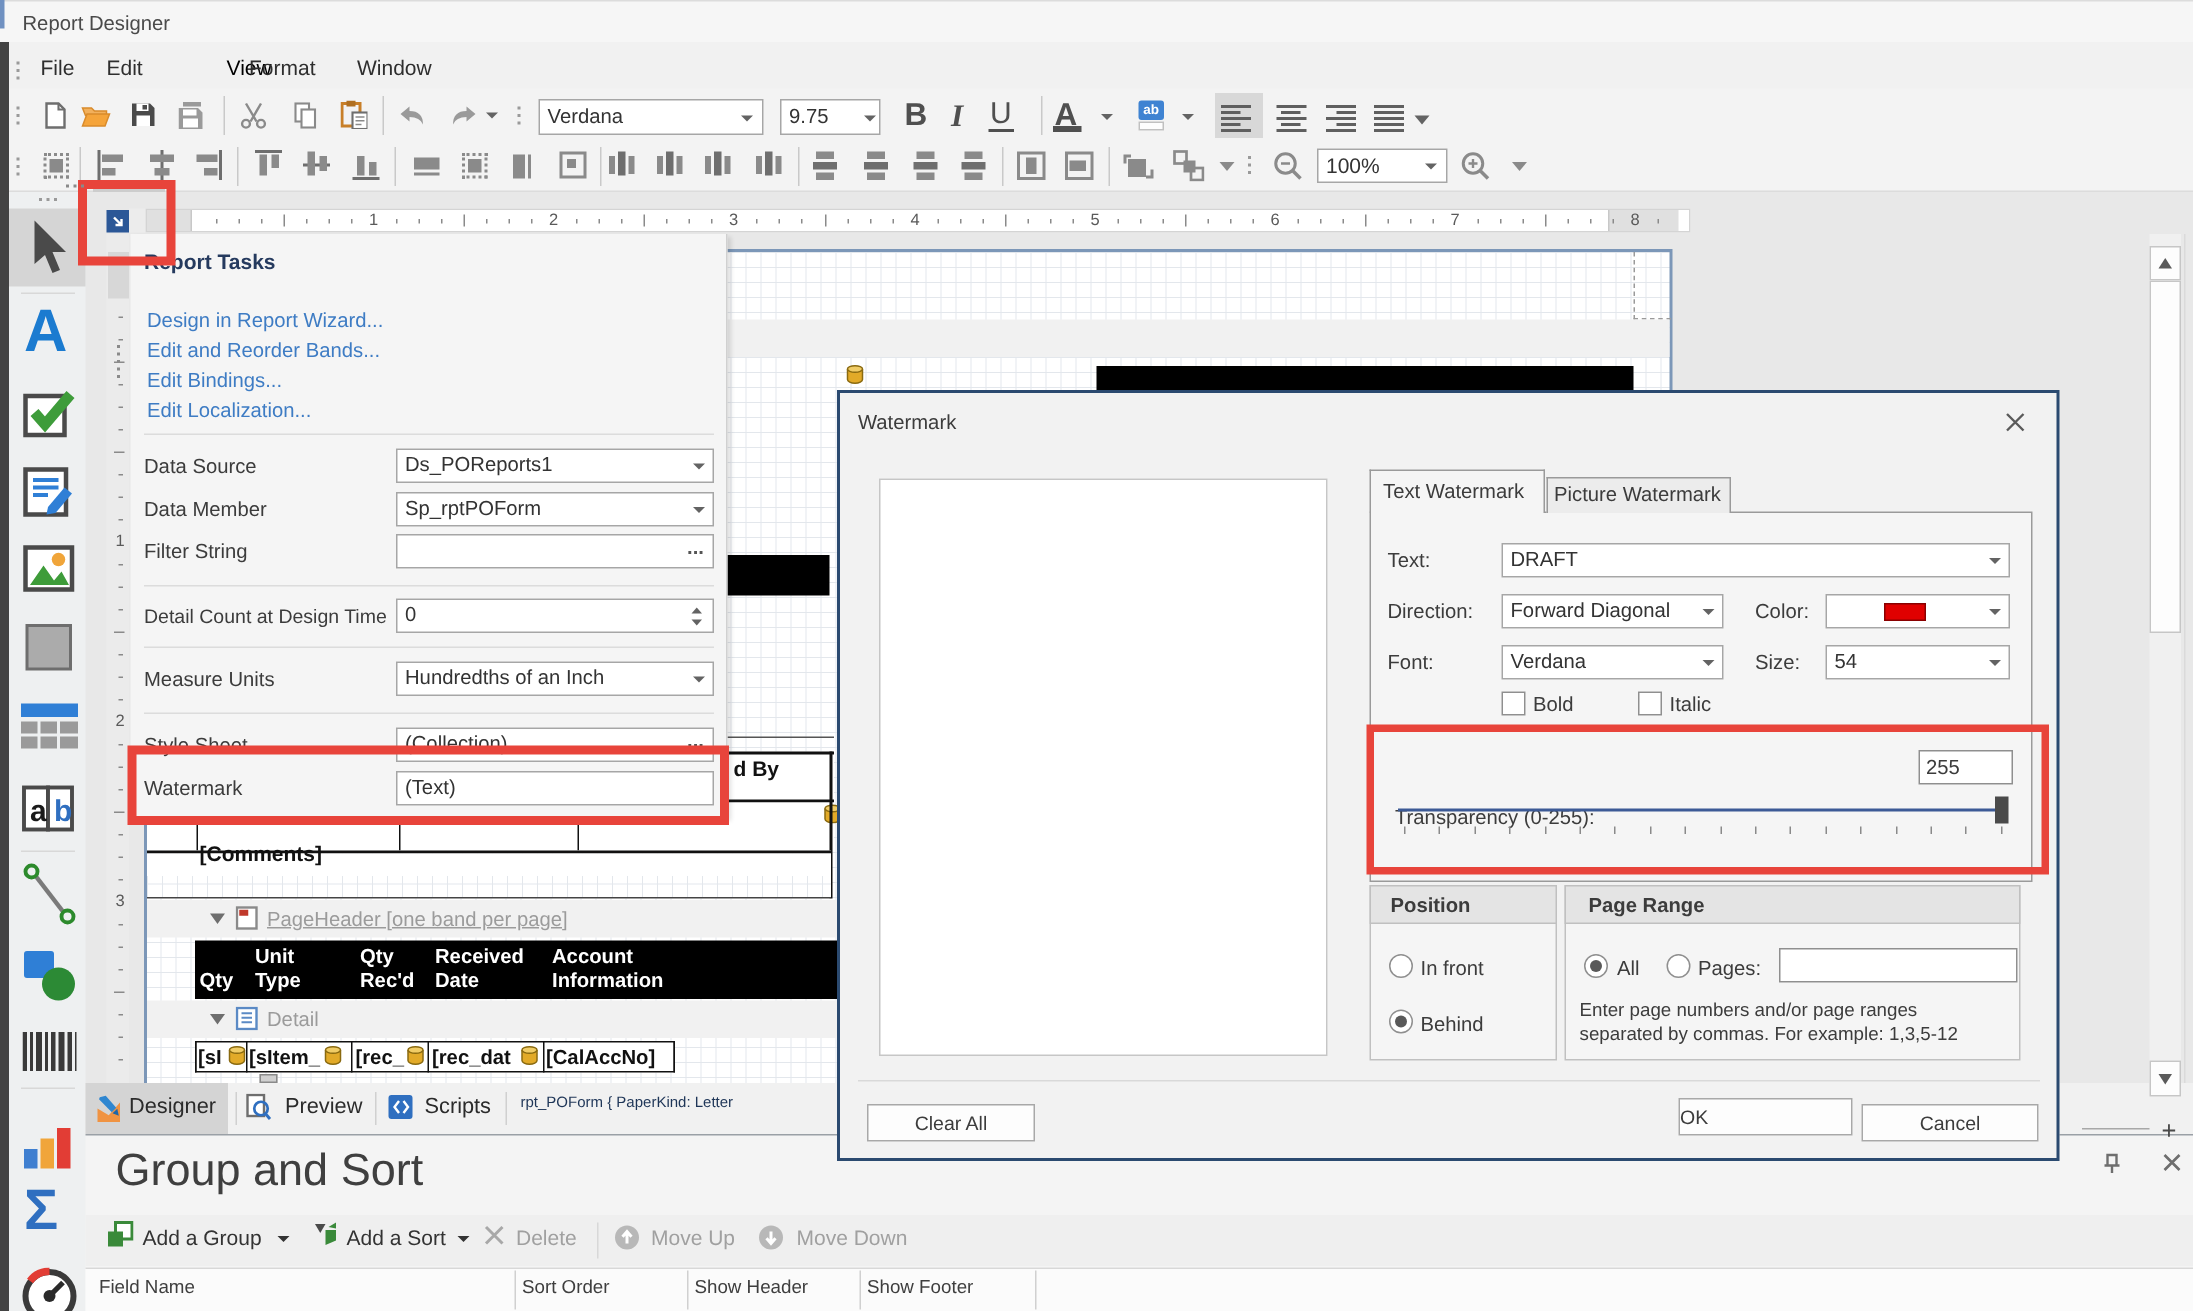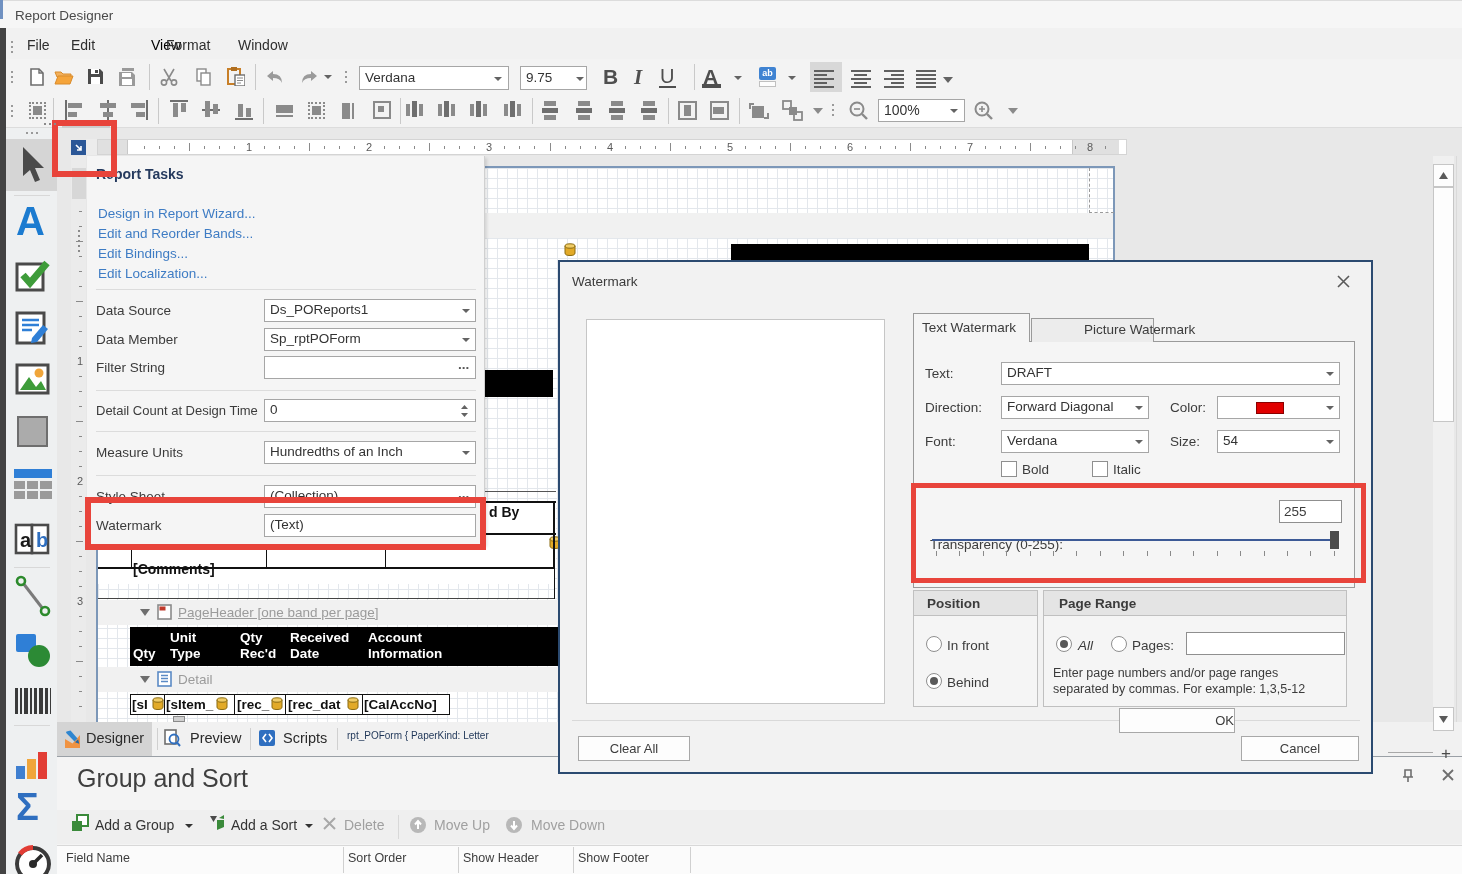--- a/index.html
+++ b/index.html
@@ -532,21 +532,21 @@
 <div class="lbl" style="left:190px;top:730px;font-size:14.5px;color:#2b2b2b;">Preview</div>
 <div class="vsep" style="left:250px;top:728px;height:22px;background:#d0d0d0;"></div>
 <svg class="ab" style="left:258px;top:729px;" width="18" height="18" viewBox="0 0 18 18">
     <rect x="1" y="1" width="16" height="16" rx="2" fill="#2f6fc0"></rect>
     <path d="M8 5 L5 9 L8 13 M11 5 L14 9 L11 13" stroke="#fff" stroke-width="1.6" fill="none"></path>
   </svg>
 <div class="lbl" style="left:283px;top:730px;font-size:14.5px;color:#2b2b2b;">Scripts</div>
 <div class="vsep" style="left:337px;top:728px;height:22px;background:#d0d0d0;"></div>
 <div class="lbl" style="left:347px;top:730px;font-size:10px;color:#1e3557;text-align:right;">rpt_POForm { PaperKind: Letter</div>
 <div class="ab" style="left:57px;top:756px;width:1405px;height:118px;background:#f4f4f4;border-top:1px solid #9aa0a6;"></div>
-<div class="lbl" style="left:77px;top:764px;font-size:25px;color:#3f3f3f;">Group and Sort</div>
+<div class="lbl" style="left:77px;top:764px;font-size:30px;color:#3f3f3f;">Group and Sort</div>
 <svg class="ab" style="left:1399px;top:768px;" width="16" height="16" viewBox="0 0 16 16">
     <path d="M6 2 L12 2 L12 9 L6 9 Z M4 9 L14 9 M9 9 L9 14" stroke="#6e6e6e" stroke-width="1.6" fill="none"></path>
   </svg>
 <svg class="ab" style="left:1441px;top:768px;" width="14" height="14" viewBox="0 0 14 14">
     <path d="M2 2 L12 12 M12 2 L2 12" stroke="#6e6e6e" stroke-width="1.8"></path>
   </svg>
 <div class="ab" style="left:57px;top:810px;width:1405px;height:34px;background:#efefef;"></div>
 <svg class="ab" style="left:71px;top:814px;" width="18" height="18" viewBox="0 0 18 18">
     <rect x="6" y="1" width="11" height="11" fill="#fff" stroke="#3a8a3a" stroke-width="2"></rect>
     <rect x="1" y="7" width="10" height="10" fill="#3a8a3a"></rect>
@@ -600,21 +600,21 @@
 <div class="ab" style="left:558px;top:260px;width:815px;height:514px;background:#f2f2f2;border:2px solid #2b4a70;z-index:40;"></div>
 <div class="lbl" style="left:572px;top:274px;z-index:41;">Watermark</div>
 <svg class="ab" style="left:1336px;top:274px;z-index:41;" width="15" height="15" viewBox="0 0 15 15">
     <path d="M2 2 L13 13 M13 2 L2 13" stroke="#5a5a5a" stroke-width="1.6"></path>
   </svg>
 <div class="ab" style="left:586px;top:319px;width:299px;height:385px;background:#fff;border:1px solid #c6c6c6;z-index:41;"></div>
 <div class="ab" style="left:913px;top:341px;width:442px;height:247px;background:#f5f5f5;border:1px solid #9a9a9a;z-index:41;"></div>
 <div class="ab" style="left:913px;top:313px;width:117px;height:29px;background:#f5f5f5;border:1px solid #9a9a9a;border-bottom:none;z-index:41;"></div>
 <div class="ab" style="left:1031px;top:318px;width:123px;height:24px;background:#ececec;border:1px solid #9a9a9a;border-bottom:none;z-index:41;"></div>
 <div class="lbl" style="left:922px;top:320px;z-index:41;">Text Watermark</div>
-<div class="lbl" style="left:1084px;top:322px;z-index:41;">Picture Watermark</div>
+<div class="lbl" style="left:1036px;top:322px;z-index:41;">Picture Watermark</div>
 <div class="lbl" style="left:925px;top:366px;z-index:41;">Text:</div>
 <div class="combo" style="left:1001px;top:362px;width:339px;height:23px;z-index:41;">DRAFT</div>
 <div class="arr" style="left:1326px;top:372px;z-index:41;"></div>
 <div class="lbl" style="left:925px;top:400px;z-index:41;">Direction:</div>
 <div class="combo" style="left:1001px;top:396px;width:148px;height:23px;z-index:41;">Forward Diagonal</div>
 <div class="arr" style="left:1135px;top:406px;z-index:41;"></div>
 <div class="lbl" style="left:1170px;top:400px;z-index:41;">Color:</div>
 <div class="combo" style="left:1217px;top:396px;width:123px;height:23px;z-index:41;"></div>
 <div class="arr" style="left:1326px;top:406px;z-index:41;"></div>
 <div class="ab" style="left:1256px;top:402px;width:28px;height:12px;background:#e00000;border:1px solid #8a0000;z-index:41;"></div>
@@ -657,28 +657,28 @@
 <div class="ab" style="left:926px;top:636px;width:16px;height:16px;background:#fff;border:1px solid #8f8f8f;border-radius:50%;z-index:41;"></div>
 <div class="lbl" style="left:947px;top:638px;z-index:41;">In front</div>
 <div class="ab" style="left:926px;top:673px;width:16px;height:16px;background:#fff;border:1px solid #8f8f8f;border-radius:50%;z-index:41;"></div>
 <div class="ab" style="left:930px;top:677px;width:8px;height:8px;background:#595959;border-radius:50%;z-index:41;"></div>
 <div class="lbl" style="left:947px;top:675px;z-index:41;">Behind</div>
 <div class="ab" style="left:1043px;top:590px;width:304px;height:117px;background:#f5f5f5;border:1px solid #c0c0c0;z-index:41;"></div>
 <div class="ab" style="left:1043px;top:590px;width:304px;height:26px;background:#e4e4e4;border:1px solid #c0c0c0;z-index:41;"></div>
 <div class="lbl" style="left:1059px;top:596px;z-index:41;"><b>Page Range</b></div>
 <div class="ab" style="left:1056px;top:636px;width:16px;height:16px;background:#fff;border:1px solid #8f8f8f;border-radius:50%;z-index:41;"></div>
 <div class="ab" style="left:1060px;top:640px;width:8px;height:8px;background:#595959;border-radius:50%;z-index:41;"></div>
-<div class="lbl" style="left:1078px;top:638px;z-index:41;font-style:italic;">All</div>
+<div class="lbl" style="left:1078px;top:638px;z-index:41;">All</div>
 <div class="ab" style="left:1111px;top:636px;width:16px;height:16px;background:#fff;border:1px solid #8f8f8f;border-radius:50%;z-index:41;"></div>
 <div class="lbl" style="left:1132px;top:638px;z-index:41;">Pages:</div>
 <div class="ab" style="left:1186px;top:632px;width:159px;height:23px;background:#fff;border:1px solid #8f8f8f;z-index:41;"></div>
 <div class="lbl" style="left:1053px;top:666px;z-index:41;z-index:41;font-size:12.5px;">Enter page numbers and/or page ranges</div>
 <div class="lbl" style="left:1053px;top:682px;z-index:41;z-index:41;font-size:12.5px;">separated by commas. For example: 1,3,5-12</div>
 <div class="ab" style="left:572px;top:720px;width:788px;height:1px;background:#d9d9d9;z-index:41;"></div>
 <div class="btn" style="left:578px;top:736px;width:112px;height:25px;z-index:41;text-align:center;padding-top:4px;">Clear All</div>
-<div class="btn" style="left:1119px;top:708px;width:116px;height:25px;z-index:41;text-align:right;padding-top:4px;">OK</div>
+<div class="btn" style="left:1119px;top:732px;width:116px;height:25px;z-index:41;text-align:left;padding-top:4px;">OK</div>
 <div class="btn" style="left:1241px;top:736px;width:118px;height:25px;z-index:41;text-align:center;padding-top:4px;">Cancel</div>
 <div class="ab" style="left:62px;top:120px;width:48px;height:8px;background:#cdcdcd;"></div>
 <div class="ab" style="left:44px;top:123px;width:2px;height:2px;background:#8a8a8a;z-index:61;"></div>
 <div class="ab" style="left:49px;top:123px;width:2px;height:2px;background:#8a8a8a;z-index:61;"></div>
 <div class="ab" style="left:54px;top:123px;width:2px;height:2px;background:#8a8a8a;z-index:61;"></div>
 <div class="redrect" style="left:52px;top:120px;width:65px;height:57px;border-width:6px;"></div>
 <div class="redrect" style="left:85px;top:497px;width:401px;height:53px;border-width:6px;"></div>
 <div class="redrect" style="left:911px;top:483px;width:455px;height:100px;"></div>
 </body></html>

